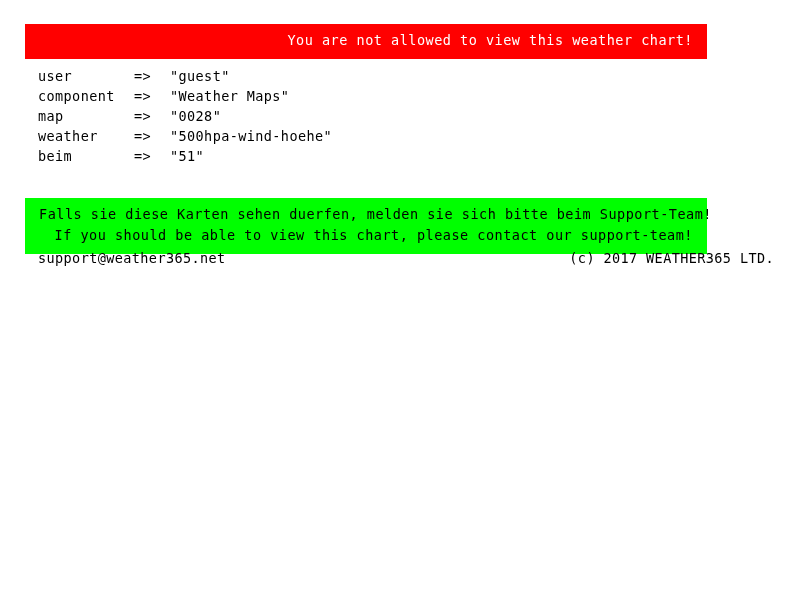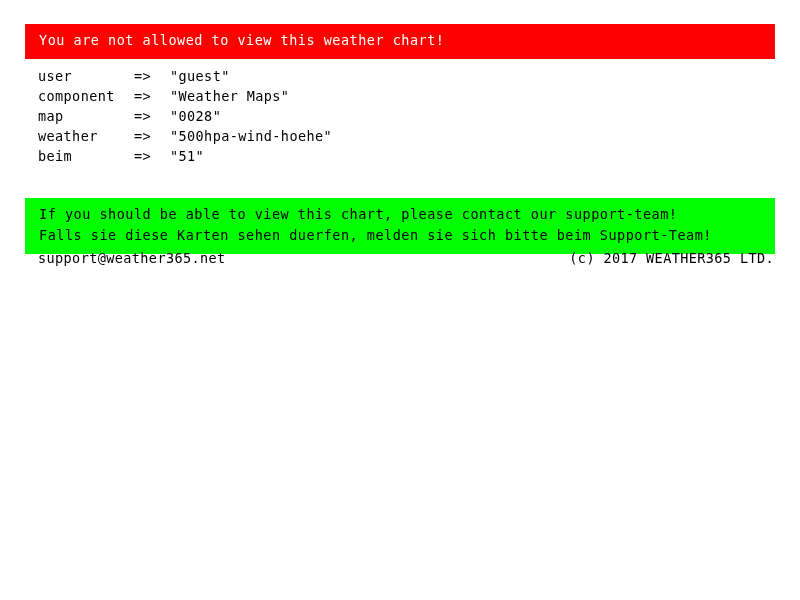--- a/index.html
+++ b/index.html
@@ -19,26 +19,27 @@
   .page {
     position: absolute;
     left: 0;
     top: 0;
     width: 800px;
     height: 600px;
   }
   .banner {
     position: absolute;
     left: 25px;
-    width: 750px;
+    width: 682px;
     box-sizing: border-box;
     padding: 6px 14px 8px 14px;
     letter-spacing: 0.5px;
     line-height: 21px;
     font-size: 13.5px;
+    text-align: right;
   }
   .banner-error {
     top: 24px;
     background: #ff0000;
     color: #ffffff;
   }
   .banner-info {
     top: 198px;
     background: #00ff00;
     color: #000000;
@@ -120,22 +121,22 @@
       <span class="detail-value">"500hpa-wind-hoehe"</span>
     </div>
     <div class="detail-row">
       <span class="detail-key">beim</span>
       <span class="detail-arrow">=&gt;</span>
       <span class="detail-value">"51"</span>
     </div>
   </div>
 
   <div class="banner banner-info">
+    <div class="banner-line">Falls sie diese Karten sehen duerfen, melden sie sich bitte beim Support-Team!</div>
     <div class="banner-line">If you should be able to view this chart, please contact our support-team!</div>
-    <div class="banner-line">Falls sie diese Karten sehen duerfen, melden sie sich bitte beim Support-Team!</div>
   </div>
 
   <div class="footer">
     <span class="footer-left">support@weather365.net</span>
     <span class="footer-right">(c) 2017 WEATHER365 LTD.</span>
   </div>
 
 </div>
 
 </body></html>

